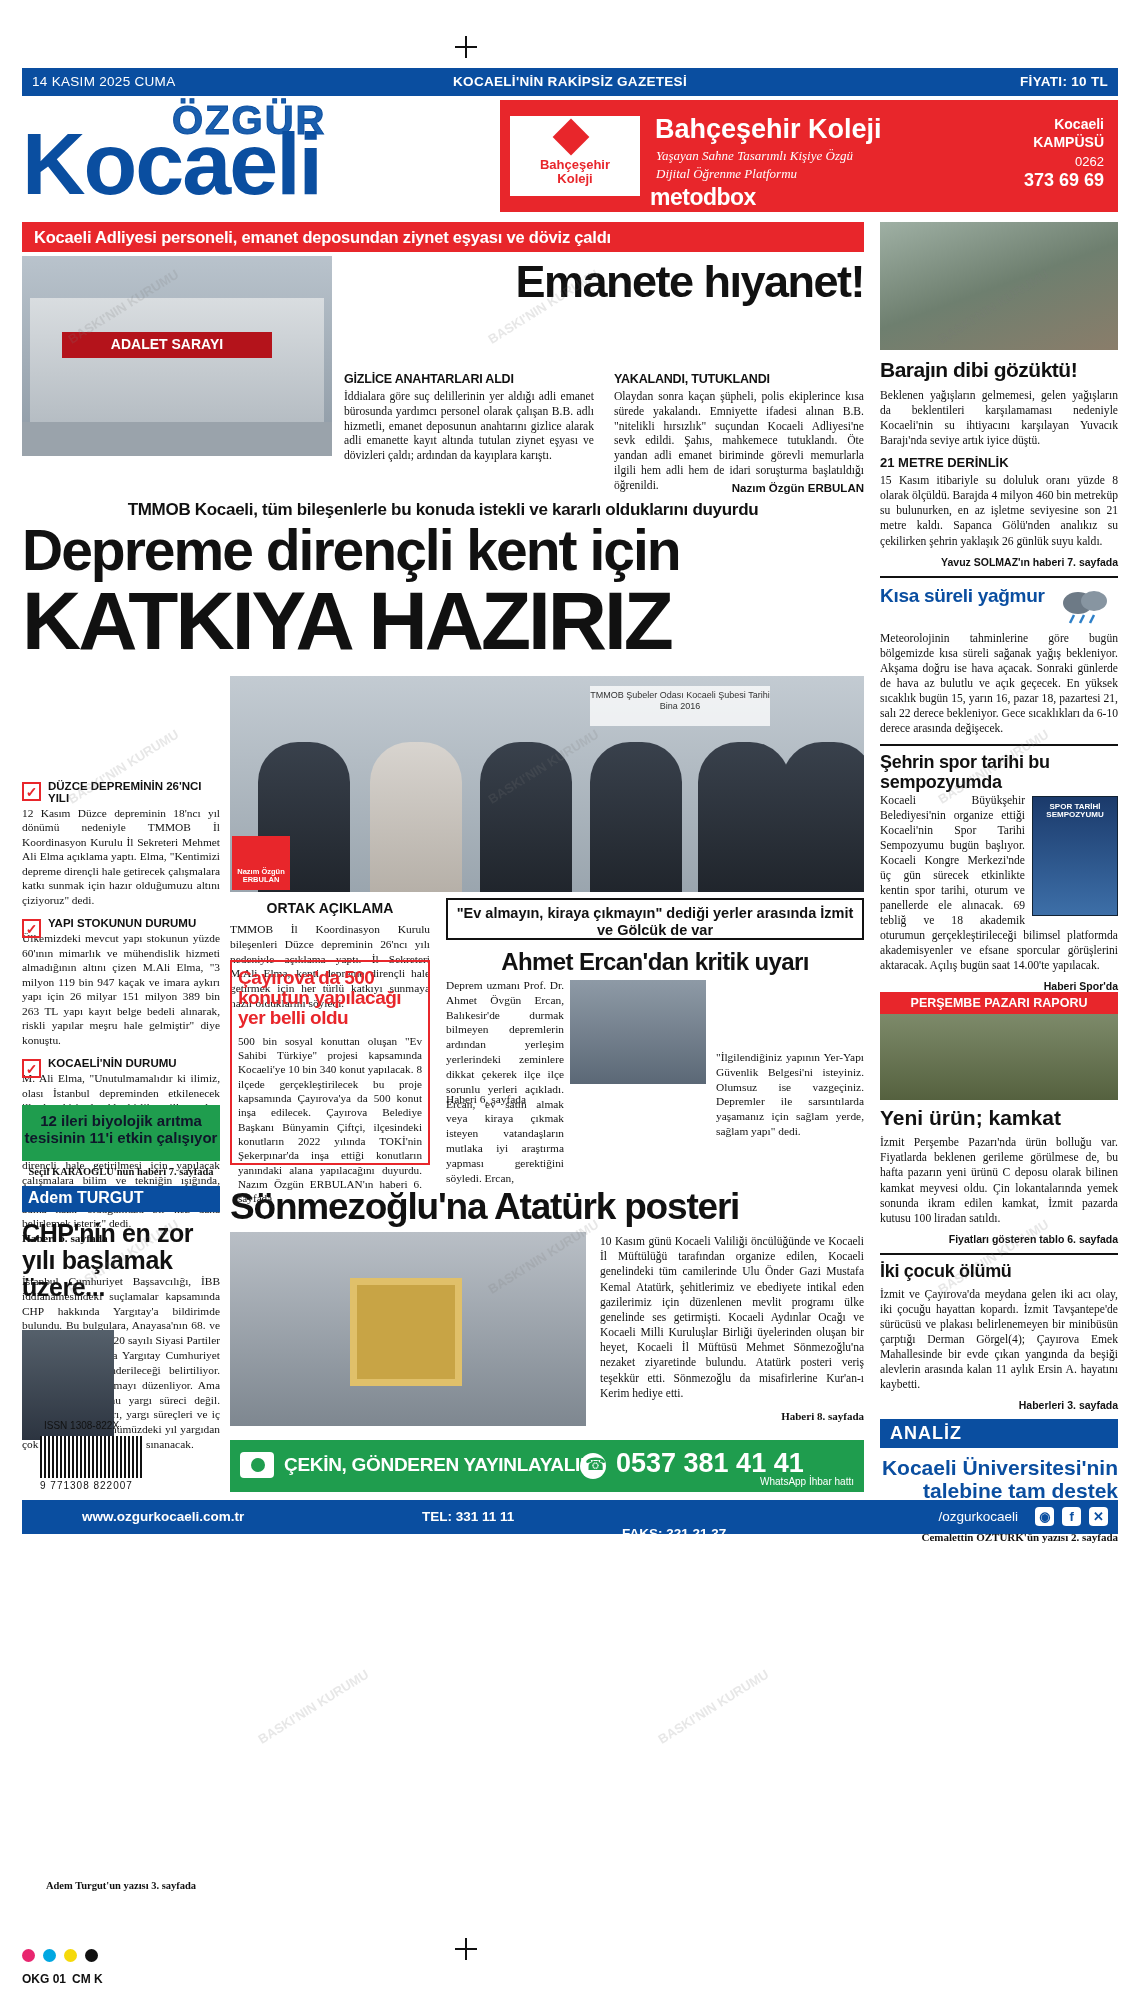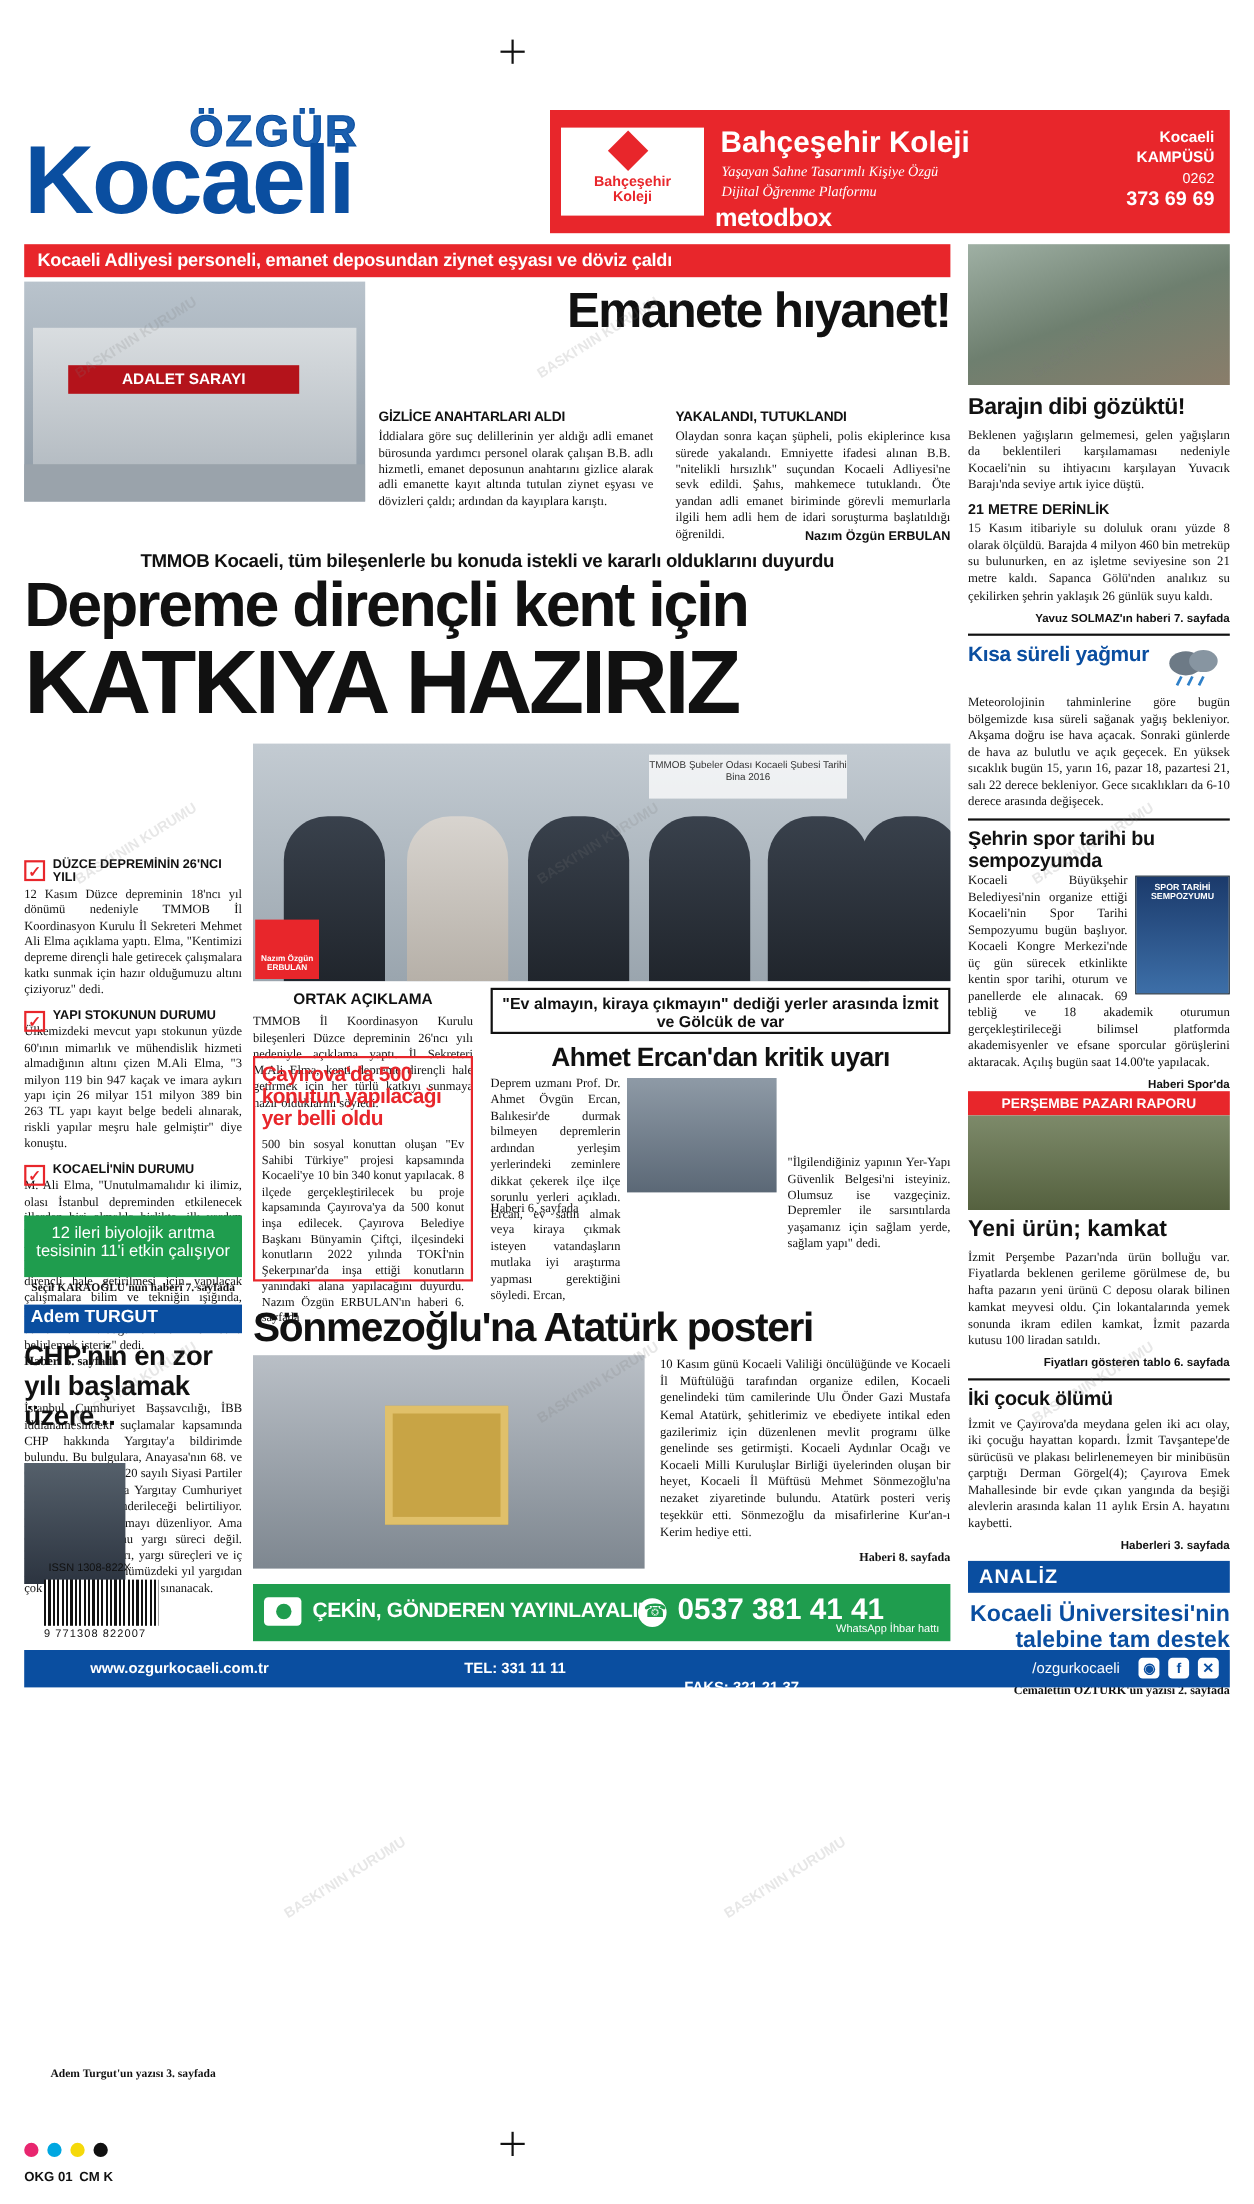--- a/index.html
+++ b/index.html
@@ -159,21 +159,21 @@
     font-family:"Liberation Sans", sans-serif; font-size:19px; font-weight:bold;
     color:#0a4ea0; letter-spacing:-.3px;
   }
   .wx-icon { position:absolute; right:4px; top:0; }
 
   .spor-title {
     font-family:"Liberation Sans", sans-serif; font-size:18px; font-weight:bold;
     line-height:1.1; letter-spacing:-.3px;
   }
   .spor-photo {
-    float:right; width:86px; height:108px; margin:3px 0 4px 7px;
+    float:right; width:86px; height:120px; margin:3px 0 4px 7px;
     background:linear-gradient(#1b3a6b,#3d6fa8);
     border:1px solid #123;
   }
   .spor-photo .ttl {
     color:#fff; font-family:"Liberation Sans",sans-serif; font-size:8px;
     text-align:center; padding-top:6px; font-weight:bold; line-height:1.1;
   }
 
   .pz-band {
     background:#e8262b; color:#fff; text-align:center;
@@ -224,22 +224,22 @@
   }
   .bl h6 {
     margin:0 0 2px 26px; font-family:"Liberation Sans",sans-serif;
     font-size:11.5px; font-weight:bold;
   }
   .bl p { margin:0; font-size:11.4px; line-height:1.27; text-align:justify; }
   .bl .more { font-weight:bold; }
 
   .green-box {
     position:absolute; left:22px; top:1105px; width:198px; height:56px;
-    background:#1f9d4e; color:#ffffff; font-family:"Liberation Sans",sans-serif;
-    font-weight:normal; font-size:15px; text-align:center; padding-top:7px; line-height:1.15;
+    background:#1f9d4e; color:#0f172a; font-family:"Liberation Sans",sans-serif;
+    font-weight:bold; font-size:15px; text-align:center; padding-top:7px; line-height:1.15;
   }
   .green-sig { position:absolute; left:22px; top:1166px; width:198px; font-size:10.5px; font-weight:bold; text-align:center; }
 
   
   .col-band {
     position:absolute; left:22px; top:1186px; width:198px; height:26px;
     background:#0a4ea0; color:#fff; font-family:"Liberation Sans",sans-serif;
     font-weight:bold; font-size:16px; padding:3px 0 0 6px;
   }
   .col-head {
@@ -398,20 +398,25 @@
   }
 </style>
 </head>
 <body>
 
 <div class="page">
 
   <div class="crop-top"></div>
   <div class="crop-bot"></div>
 
+  <div class="topbar">
+    <div class="left">14 KASIM 2025 CUMA</div>
+    <div class="center">KOCAELİ'NİN RAKİPSİZ GAZETESİ</div>
+    <div class="right">FİYATI: 10 TL</div>
+  </div>
 
   <div class="logo-wrap">
     <div class="logo-ozgur">ÖZGÜR</div>
     <div class="logo-kocaeli">Kocaeli</div>
   </div>
 
   <div class="ad-top">
     <div class="logo-box">
       <span class="diamond"></span>
       <span class="nm">

